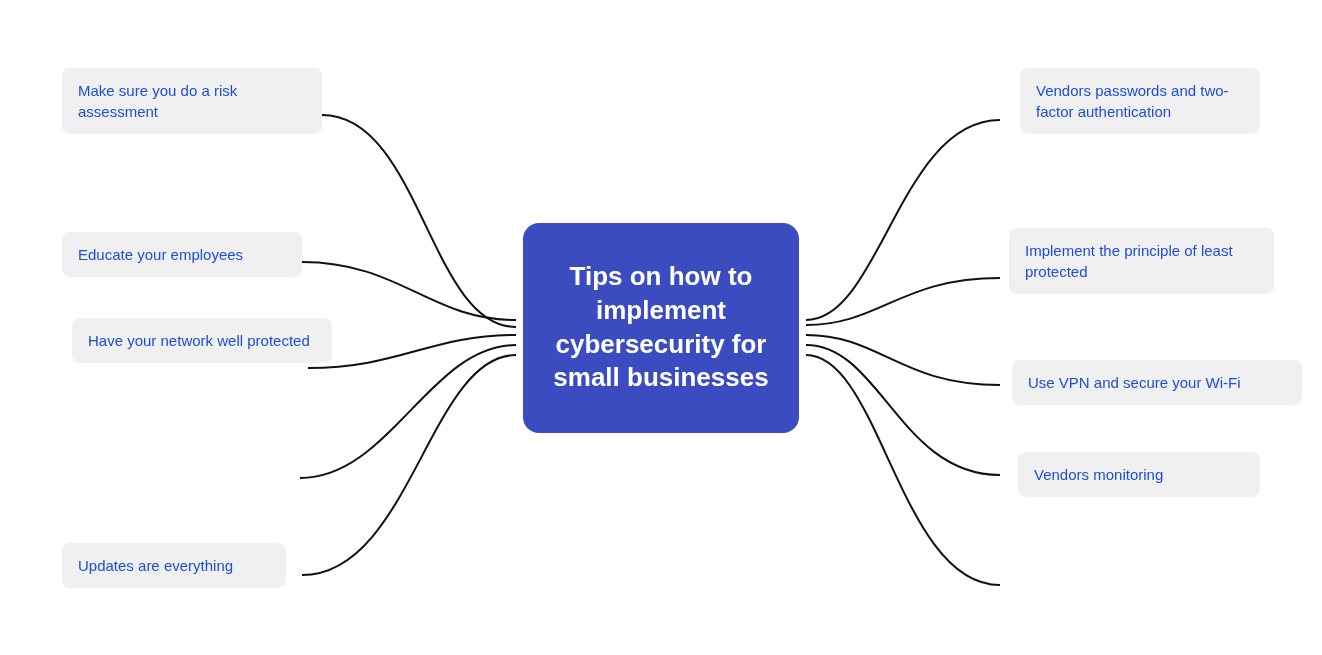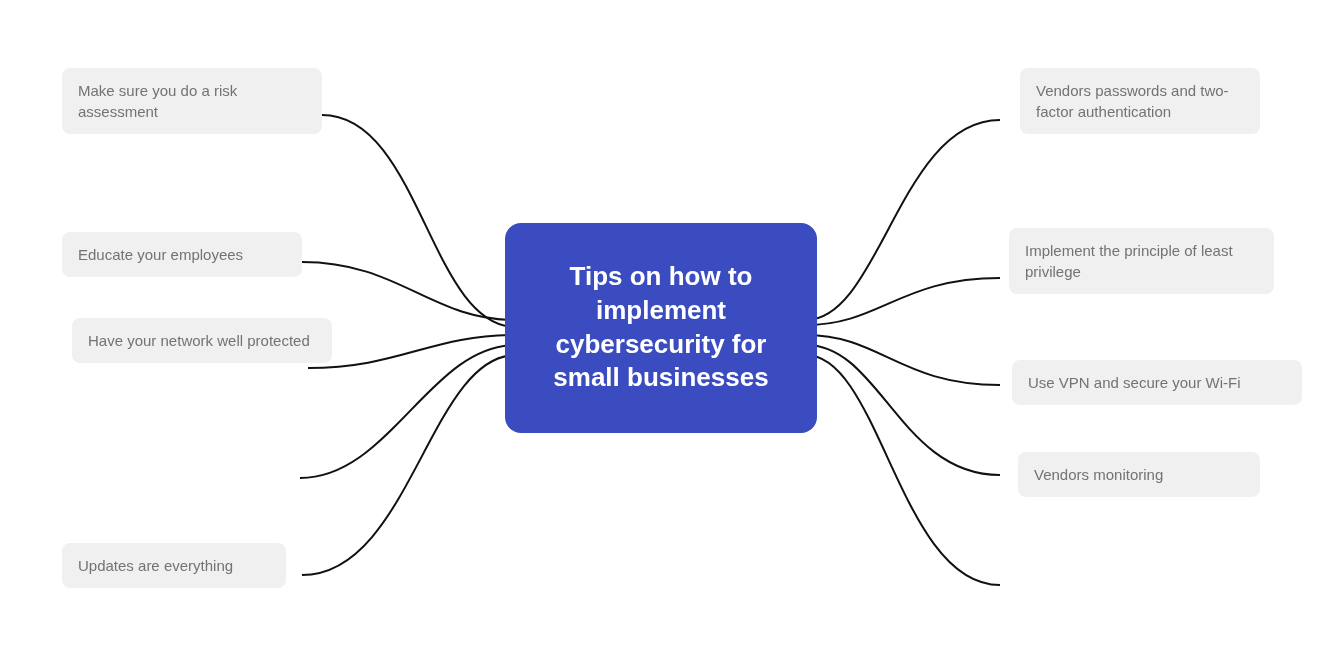--- a/index.html
+++ b/index.html
@@ -26,21 +26,21 @@
       height: 655px;
       pointer-events: none;
       z-index: 0;
     }
 
     .center-node {
       position: absolute;
       left: 50%;
       top: 50%;
       transform: translate(-50%, -50%);
-      width: 312px;
+      width: 276px;
       height: 210px;
       background: #3a4cbf;
       border-radius: 16px;
       display: flex;
       align-items: center;
       justify-content: center;
       text-align: center;
       z-index: 2;
       padding: 20px;
     }
@@ -52,21 +52,21 @@
       line-height: 1.3;
     }
 
     .leaf-node {
       position: absolute;
       background: #f0f0f0;
       border-radius: 8px;
       padding: 12px 16px;
       z-index: 2;
       font-size: 15px;
-      color: #737373;
+      color: #1d4ed8;
       line-height: 1.4;
     }
 
     
     .node-risk {
       left: 62px;
       top: 68px;
       width: 260px;
     }
 
@@ -173,21 +173,21 @@
 
   <div class="leaf-node node-updates">
     <span>Updates are everything</span>
   </div>
 
   <div class="leaf-node node-passwords">
     <span>Vendors passwords and two-factor authentication</span>
   </div>
 
   <div class="leaf-node node-privilege">
-    <span>Implement the principle of least privilege</span>
+    <span>Implement the principle of least protected</span>
   </div>
 
   <div class="leaf-node node-vpn">
     <span>Use VPN and secure your Wi-Fi</span>
   </div>
 
   <div class="leaf-node node-vendors">
     <span>Vendors monitoring</span>
   </div>
 

